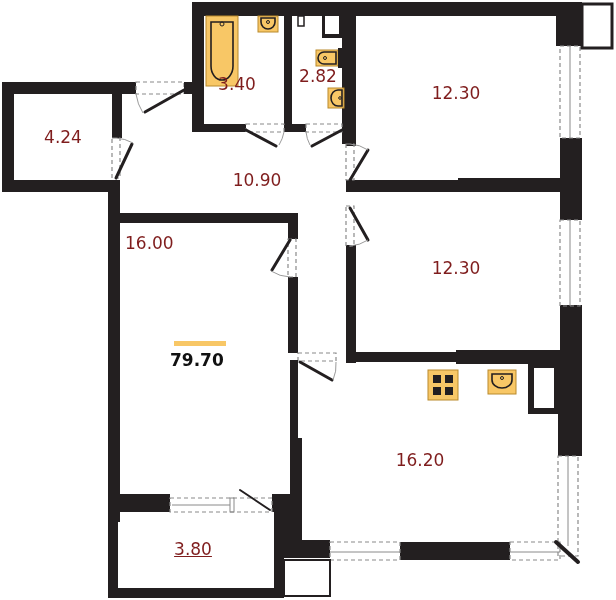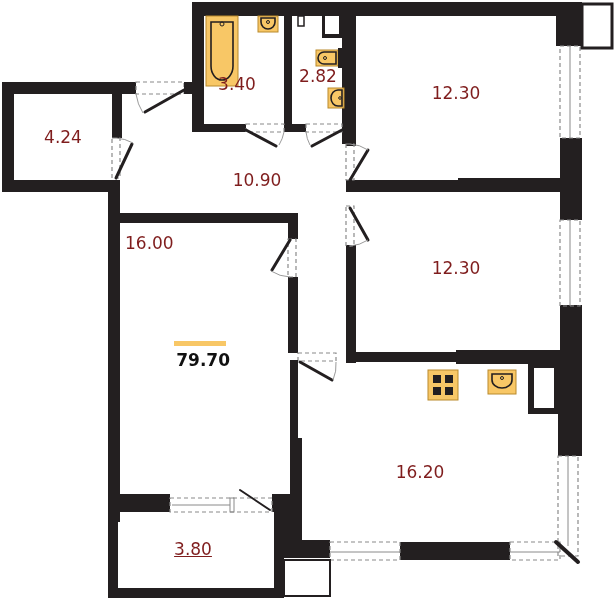--- a/index.html
+++ b/index.html
@@ -8,21 +8,21 @@
   .wall { fill: #231f20; }
   .fix { fill: #f8c766; stroke: #b98a2c; stroke-width: 1; }
   .fixline { fill: none; stroke: #231f20; stroke-width: 1.6; }
   .dash { fill: none; stroke: #8a8a8a; stroke-width: 1.2; stroke-dasharray: 4 3; }
   .thin { fill: none; stroke: #8a8a8a; stroke-width: 1; }
   .leaf { stroke: #231f20; stroke-width: 3; stroke-linecap: round; }
   .arc { fill: none; stroke: #9a9a9a; stroke-width: 1; }
   .box { fill: #ffffff; stroke: #231f20; stroke-width: 3; }
   .label { position: absolute; font-size: 17px; color: #7f1d1d; white-space: nowrap; transform: translate(-50%, -50%); }
   .label.left { transform: translate(0, -50%); text-align: right; }
-  .total { position: absolute; left: 200px; top: 340px; width: 60px; text-align: right; font-size: 17px; font-weight: bold; color: #111; }
+  .total { position: absolute; left: 200px; top: 340px; width: 60px; text-align: left; font-size: 17px; font-weight: bold; color: #111; }
   .total-bar { position: absolute; left: 174px; top: 341px; width: 52px; height: 5px; background: #f8c766; }
 </style>
 </head>
 <body>
 
 <svg id="plan" viewBox="0 0 616 600" xmlns="http://www.w3.org/2000/svg">
 
   <g>
     <rect class="wall" x="2" y="82" width="12" height="110"></rect>
     <rect class="wall" x="2" y="82" width="134" height="12"></rect>
@@ -193,17 +193,17 @@
   </g>
 </svg>
 
 <div class="label" style="left:237px; top:84px;">3.40</div>
 <div class="label" style="left:318px; top:76px;">2.82</div>
 <div class="label" style="left:63px; top:137px;">4.24</div>
 <div class="label" style="left:225px; top:180px;margin-left:32px;">10.90</div>
 <div class="label" style="left:456px; top:93px;">12.30</div>
 <div class="label" style="left:456px; top:268px;">12.30</div>
 <div class="label left" style="left:125px; top:243px;">16.00</div>
-<div class="label" style="left:420px; top:472px;text-align:center;">16.20</div>
+<div class="label" style="left:420px; top:460px;text-align:center;">16.20</div>
 <div class="label" style="left:193px; top:549px;text-decoration:underline;">3.80</div>
 
 <div class="total-bar"></div>
 <div class="total" style="left:170px; top:350px;">79.70</div>
 
 </body></html>

